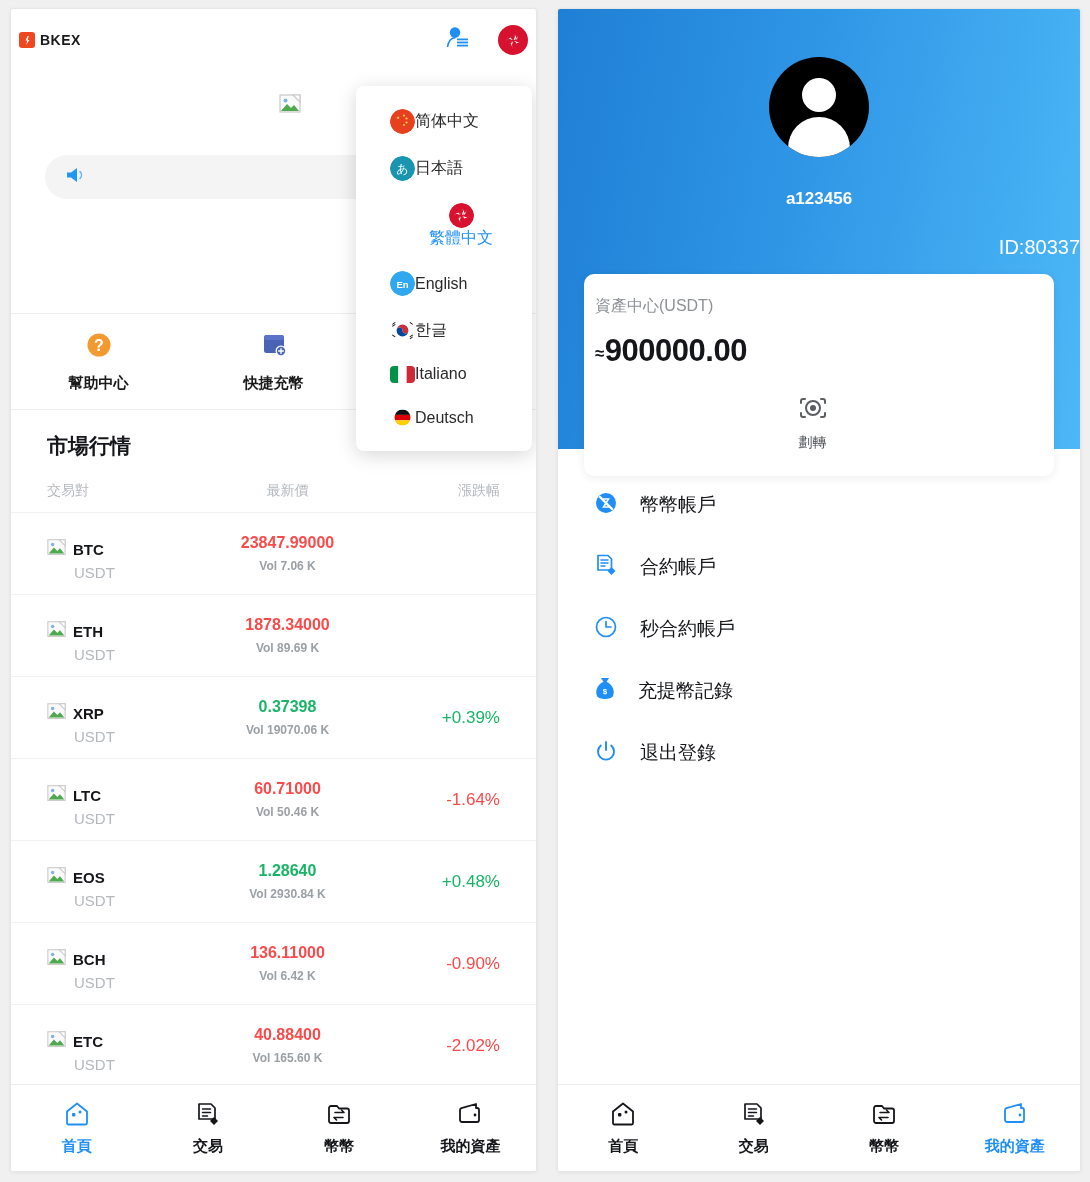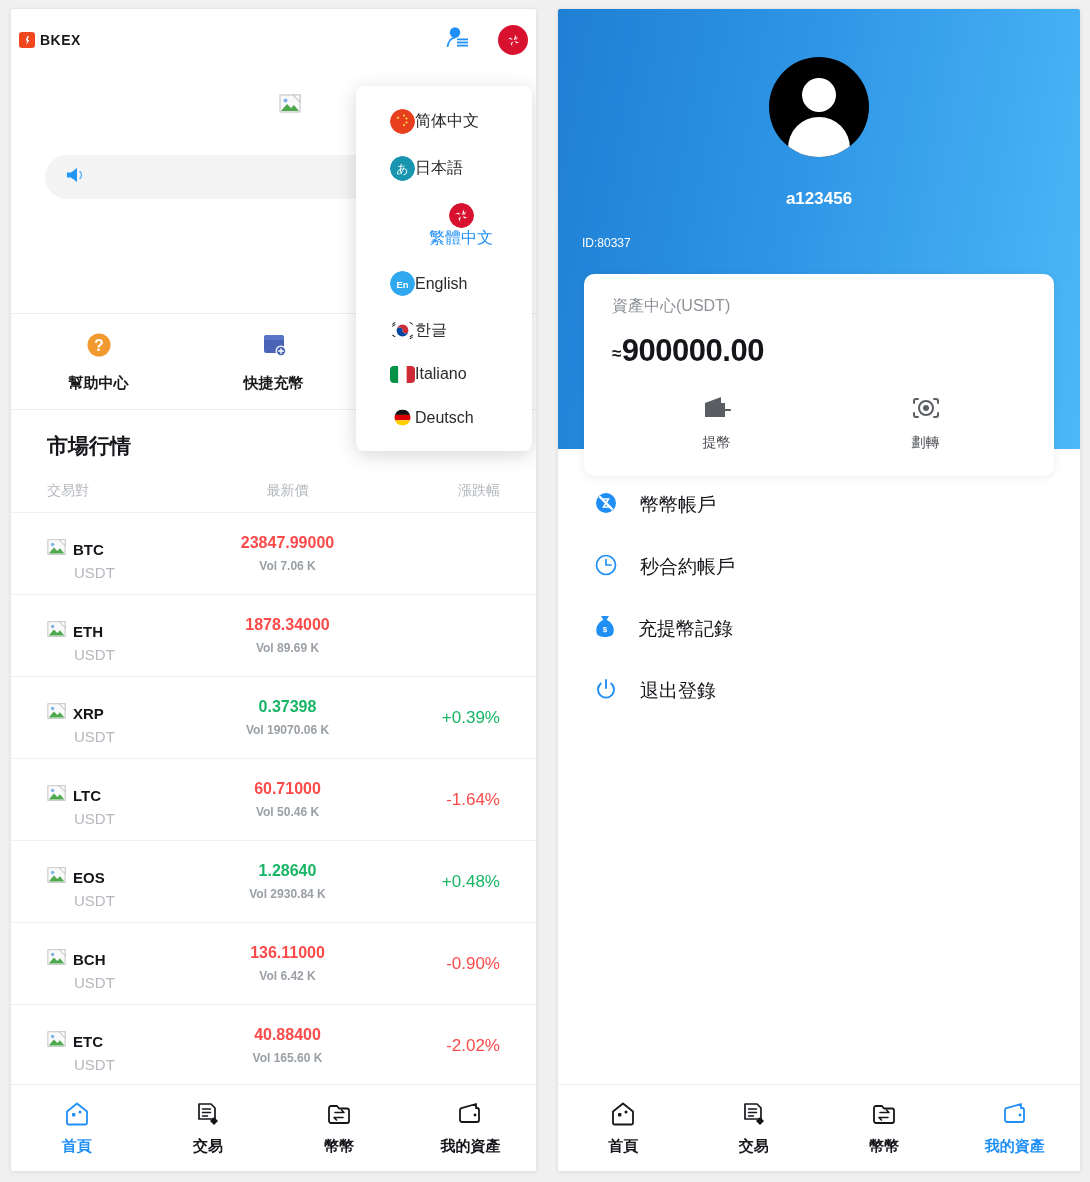--- a/index.html
+++ b/index.html
@@ -131,28 +131,28 @@
   }
   .avatar .head { position:absolute; left:50%; transform:translateX(-50%); top:21px;
     width:34px; height:34px; border-radius:50%; background:#fff; }
   .avatar .body { position:absolute; left:50%; transform:translateX(-50%); top:60px;
     width:62px; height:62px; border-radius:50%; background:#fff; }
   .uname {
     position:absolute; left:0; right:0; top:180px; text-align:center;
     font-size:17px; font-weight:bold; color:#fff;
   }
   .uid {
-    position:absolute; left:0; right:0; top:227px; text-align:left;
-    font-size:12px; color:#fff;margin-left:24px;
+    position:absolute; left:0; right:0; top:227px; text-align:right;
+    font-size:20px; color:#fff;margin-left:24px;
   }
   .asset-card {
     position:absolute; left:26px; right:26px; top:265px;
     background:#fff; border-radius:10px;
     box-shadow:0 2px 10px rgba(0,0,0,.07);
-    padding:22px 24px 24px 28px; z-index:5;
+    padding:22px 24px 24px 11px; z-index:5;
   }
   .asset-title { font-size:16px; color:#8d9196; }
   .asset-amount {
     font-size:31px; font-weight:bold; color:#15161a;
     margin-top:16px; letter-spacing:-.5px;
   }
   .asset-amount .approx { font-size:17px; vertical-align:2px; margin-right:1px;}
   .asset-actions { display:flex; margin-top:26px; }
   .asset-action { flex:1; display:flex; flex-direction:column; align-items:center; gap:9px; }
   .asset-action-label { font-size:14px; color:#4a4d52; }
@@ -565,30 +565,20 @@
   </div>
 
   <div class="asset-card">
     <div class="asset-title">資產中心(USDT)</div>
     <div class="asset-amount">
       <span class="approx">≈</span><span>900000.00</span>
     </div>
     <div class="asset-actions">
       <div class="asset-action">
         <span>
-          <svg width="30" height="26" viewBox="0 0 30 26">
-            <path d="M3 8 L3 22 H23 V8 Z" fill="#5a5e63"></path>
-            <path d="M3 8 L19 2 L19 8 Z" fill="#5a5e63"></path>
-            <path d="M28 15 H18 M22 11 L18 15 L22 19" stroke="#5a5e63" stroke-width="2.2" fill="none" stroke-linecap="round" stroke-linejoin="round"></path>
-          </svg>
-        </span>
-        <span class="asset-action-label">提幣</span>
-      </div>
-      <div class="asset-action">
-        <span>
           <svg width="28" height="26" viewBox="0 0 28 26">
             <path d="M6 4 H4 a2 2 0 0 0 -2 2 V8 M22 4 H24 a2 2 0 0 1 2 2 V8 M6 22 H4 a2 2 0 0 1 -2 -2 V18 M22 22 H24 a2 2 0 0 0 2 -2 V18" stroke="#5a5e63" stroke-width="2" fill="none" stroke-linecap="round"></path>
             <circle cx="14" cy="13" r="7" fill="none" stroke="#5a5e63" stroke-width="2"></circle>
             <circle cx="14" cy="13" r="3" fill="#5a5e63"></circle>
           </svg>
         </span>
         <span class="asset-action-label">劃轉</span>
       </div>
     </div>
   </div>
@@ -597,20 +587,28 @@
       <div class="r-menu-item">
         <span><svg width="24" height="24" viewBox="0 0 24 24">
             <circle cx="12" cy="12" r="10" fill="#1f8ff5"></circle>
             <path d="M6 6 L18 18" stroke="#fff" stroke-width="2.4" stroke-linecap="round"></path>
             <path d="M9.5 8 h5 l-5 8 h5" stroke="#fff" stroke-width="1.6" fill="none" stroke-linecap="round"></path>
           </svg></span>
                  <span class="r-menu-label">幣幣帳戶</span>
       </div>
       <div class="r-menu-item">
         <span><svg width="24" height="24" viewBox="0 0 24 24">
+            <path d="M4 2.5 h10 l3.5 3.5 V17 h-13.5 Z" fill="none" stroke="#1f8ff5" stroke-width="1.7" stroke-linejoin="round"></path>
+            <path d="M7 7 h7 M7 10 h7 M7 13 h4" stroke="#1f8ff5" stroke-width="1.5" stroke-linecap="round"></path>
+            <path d="M17.5 14 l4 4 l-4 4 l-4 -4 Z" fill="#1f8ff5"></path>
+          </svg></span>
+                 <span class="r-menu-label">合約帳戶</span>
+      </div>
+      <div class="r-menu-item">
+        <span><svg width="24" height="24" viewBox="0 0 24 24">
             <circle cx="12" cy="12" r="9.5" fill="none" stroke="#1f8ff5" stroke-width="1.7"></circle>
             <path d="M12 6.5 V12 H17" stroke="#1f8ff5" stroke-width="1.7" fill="none" stroke-linecap="round" stroke-linejoin="round"></path>
           </svg></span>
                  <span class="r-menu-label">秒合約帳戶</span>
       </div>
       <div class="r-menu-item">
         <span><svg width="22" height="24" viewBox="0 0 22 24">
             <path d="M7 1 h8 l-2.5 4 h-3 Z" fill="#1f8ff5"></path>
             <path d="M9 5 C3 8 1 14 3 19 C4.5 23 17.5 23 19 19 C21 14 19 8 13 5 Z" fill="#1f8ff5"></path>
             <text x="11" y="17" font-size="8" font-weight="bold" fill="#fff" text-anchor="middle" font-family="Liberation Sans, sans-serif">$</text>

